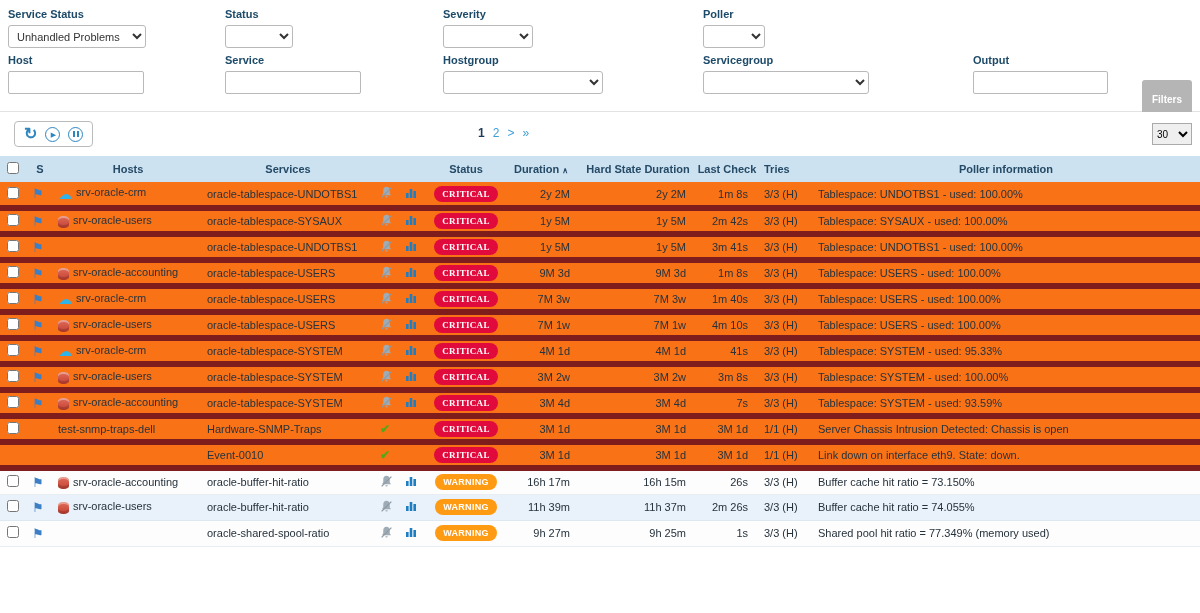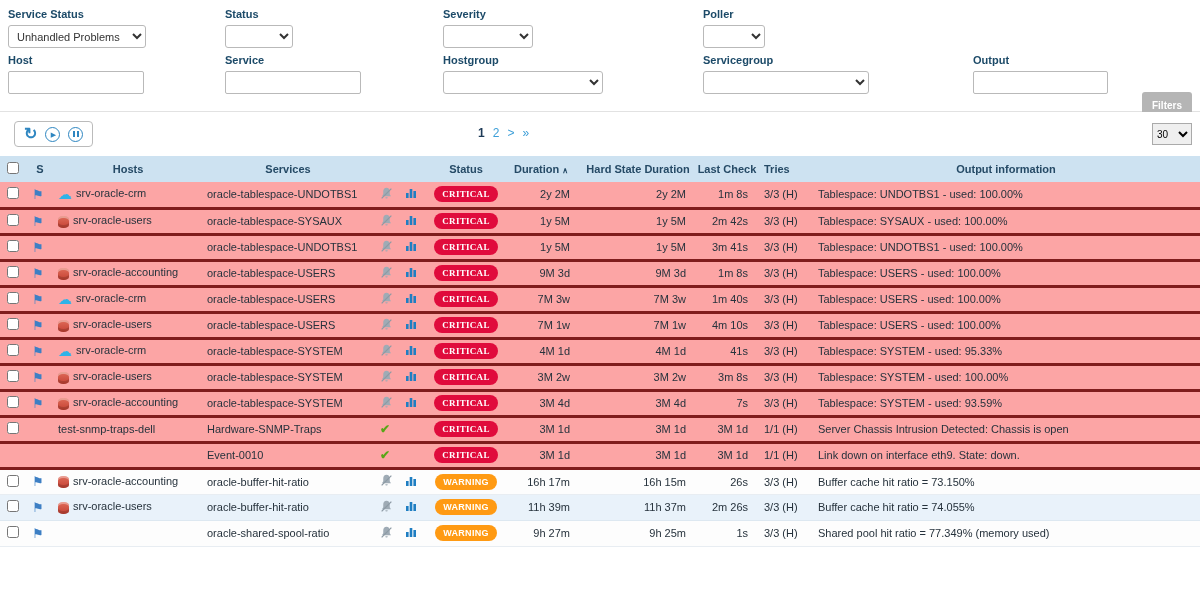--- a/index.html
+++ b/index.html
@@ -14,21 +14,21 @@
   input.fctl { border-radius:2px; }
   .f-service-status { width:217px; } .f-service-status .fctl { width:138px; }
   .f-status         { width:218px; } .f-status .fctl        { width:68px; }
   .f-severity       { width:260px; } .f-severity .fctl      { width:90px; }
   .f-poller         { width:230px; } .f-poller .fctl        { width:62px; }
   .f-host           { width:217px; } .f-host .fctl          { width:136px; }
   .f-service        { width:218px; } .f-service .fctl       { width:136px; }
   .f-hostgroup      { width:260px; } .f-hostgroup .fctl     { width:160px; }
   .f-servicegroup   { width:270px; } .f-servicegroup .fctl  { width:166px; }
   .f-output         { width:180px; } .f-output .fctl        { width:135px; }
-  .filters-btn { position:absolute; right:8px; bottom:-8px; background:#b5b5b5; color:#fff; border:none; border-radius:3px; font-size:10px; font-weight:bold; padding:8px 10px; cursor:pointer; }
+  .filters-btn { position:absolute; right:8px; bottom:-8px; background:#b5b5b5; color:#fff; border:none; border-radius:3px; font-size:10px; font-weight:bold; padding:14px 10px; cursor:pointer; }
 
   
   .toolbar { position:relative; height:44px; display:flex; align-items:center; padding:0 8px; background:#fff; }
   .more-actions { width:265px; height:26px; font-size:12px; border:1px solid #aaa; border-radius:3px; background:#fdfdfd; color:#333; }
   .media-box { display:flex; align-items:center; gap:8px; border:1px solid #bbb; border-radius:4px; height:26px; padding:0 9px; margin-left:6px; }
   .icon-refresh { color:#2e86c1; font-size:16px; font-weight:bold; line-height:1; cursor:pointer; }
   .icon-refresh::before { content:"↻"; }
   .circle-btn { width:15px; height:15px; border:1.5px solid #2e86c1; border-radius:50%; display:inline-flex; align-items:center; justify-content:center; cursor:pointer; }
   .icon-play::before { content:"▶"; color:#2e86c1; font-size:7px; line-height:1; margin-left:1px; }
   .icon-pause i { display:inline-block; width:2px; height:6px; background:#2e86c1; margin:0 1px; }
@@ -38,21 +38,21 @@
   .page-size { margin-left:auto; width:40px; height:22px; font-size:10px; border:1px solid #aaa; }
 
   
   table { width:1200px; border-collapse:collapse; table-layout:fixed; }
   thead tr { background:#cde2f1; height:26px; }
   th { font-size:11px; font-weight:bold; color:#254a66; text-align:center; padding:0; }
   th.h-tries { text-align:left; padding-left:6px; }
   .caret { font-size:8px; color:#254a66; margin-left:3px; cursor:pointer; }
   .caret::after { content:"∧"; }
   tbody tr { height:26px; font-size:11px; color:#26323c; }
-  tr.row-critical { background:#fca5a5; border-bottom:3px solid #7f1d1d; }
+  tr.row-critical { background:#f97316; border-bottom:6px solid #7f1d1d; }
   tr.row-light    { background:#fdfdfd; border-bottom:1px solid #e8edf2; }
   tr.row-blue     { background:#e9f2fa; border-bottom:1px solid #dde8f1; }
   td { padding:0; vertical-align:middle; overflow:hidden; white-space:nowrap; }
   .c-cb { text-align:center; }
   .c-cb input, thead input { width:12px; height:12px; }
   .c-s { text-align:left; padding-left:6px; }
   .flag::before { content:"⚑"; color:#3d7fc4; font-size:13px; }
   .c-host { padding-left:4px; }
   .hicon { display:inline-block; vertical-align:middle; margin-right:4px; }
   .hicon-cloud::before { content:"☁"; color:#2fb3e8; font-size:14px; line-height:1; }
@@ -118,21 +118,21 @@
       <th><input type="checkbox" style=""></th>
       <th>S</th>
       <th>Hosts</th>
       <th>Services</th>
       <th></th>
       <th>Status</th>
       <th><span>Duration</span><span class="caret"></span></th>
       <th>Hard State Duration</th>
       <th>Last Check</th>
       <th class="h-tries">Tries</th>
-      <th>Output information</th>
+      <th>Poller information</th>
     </tr>
   </thead>
   <tbody id="table-body">
       <tr class="row-critical">
     <td class="c-cb"><input type="checkbox" style=""></td>
     <td class="c-s"><span class="flag"></span></td>
     <td class="c-host">
       <span class="hicon hicon-cloud"></span><span class="hname">srv-oracle-crm</span>
     </td>
     <td class="c-svc">oracle-tablespace-UNDOTBS1</td>

